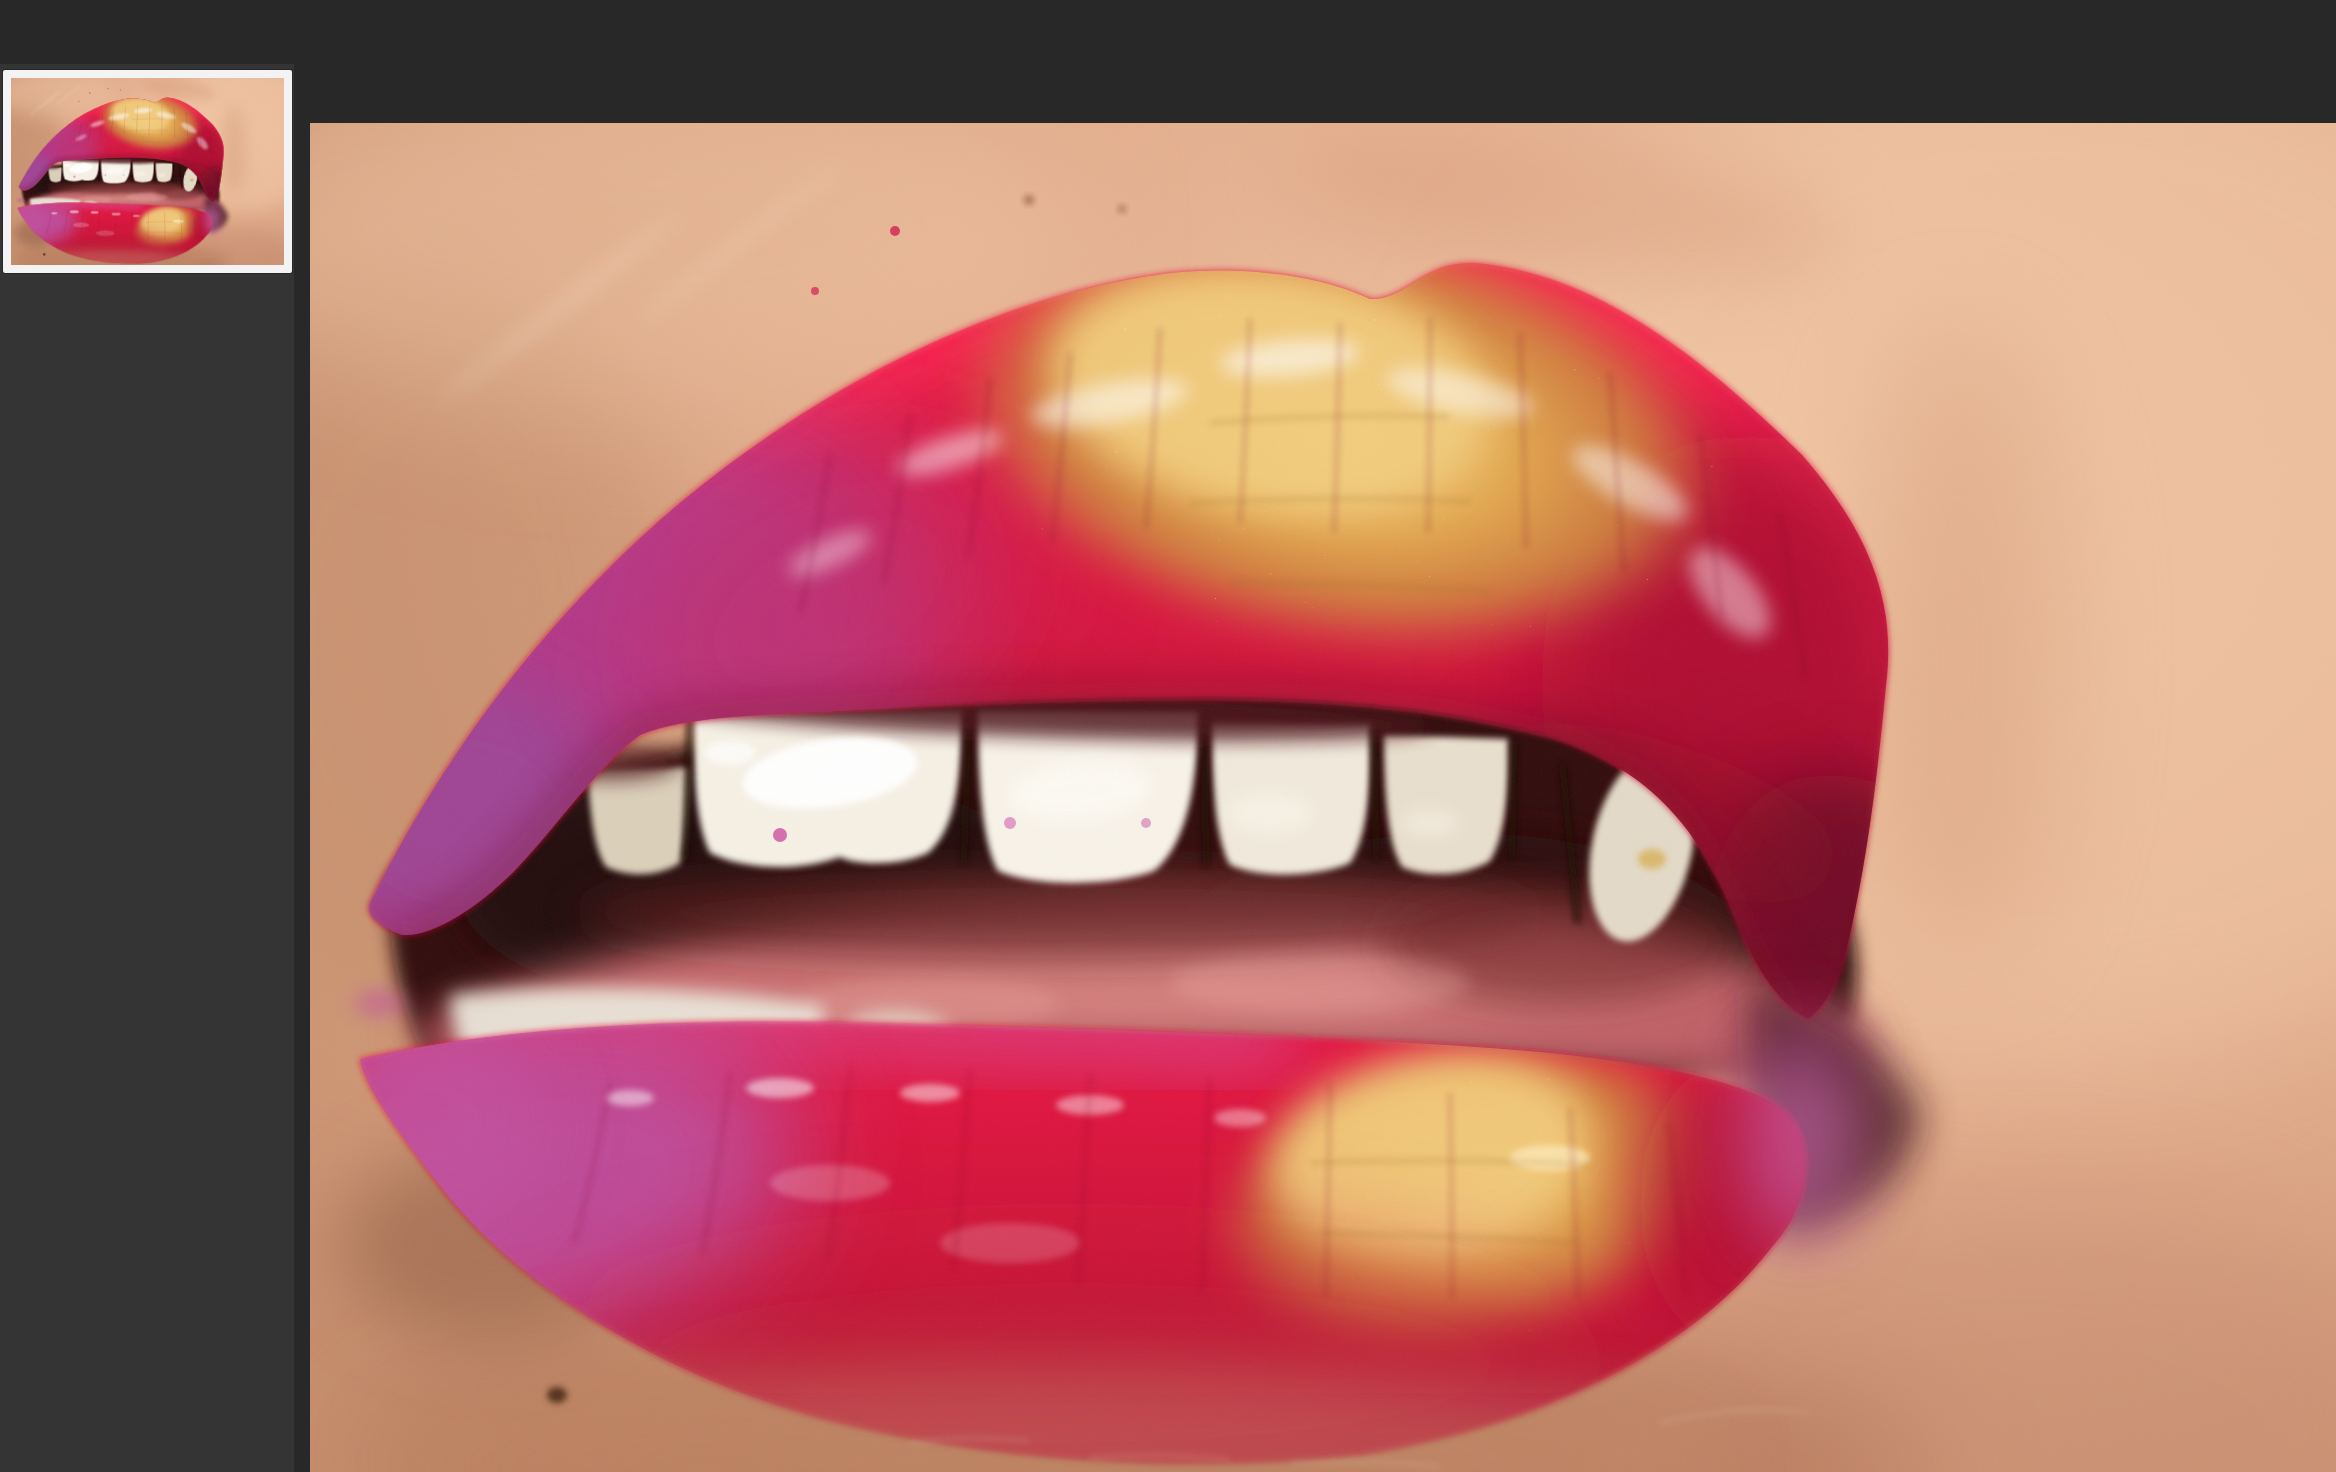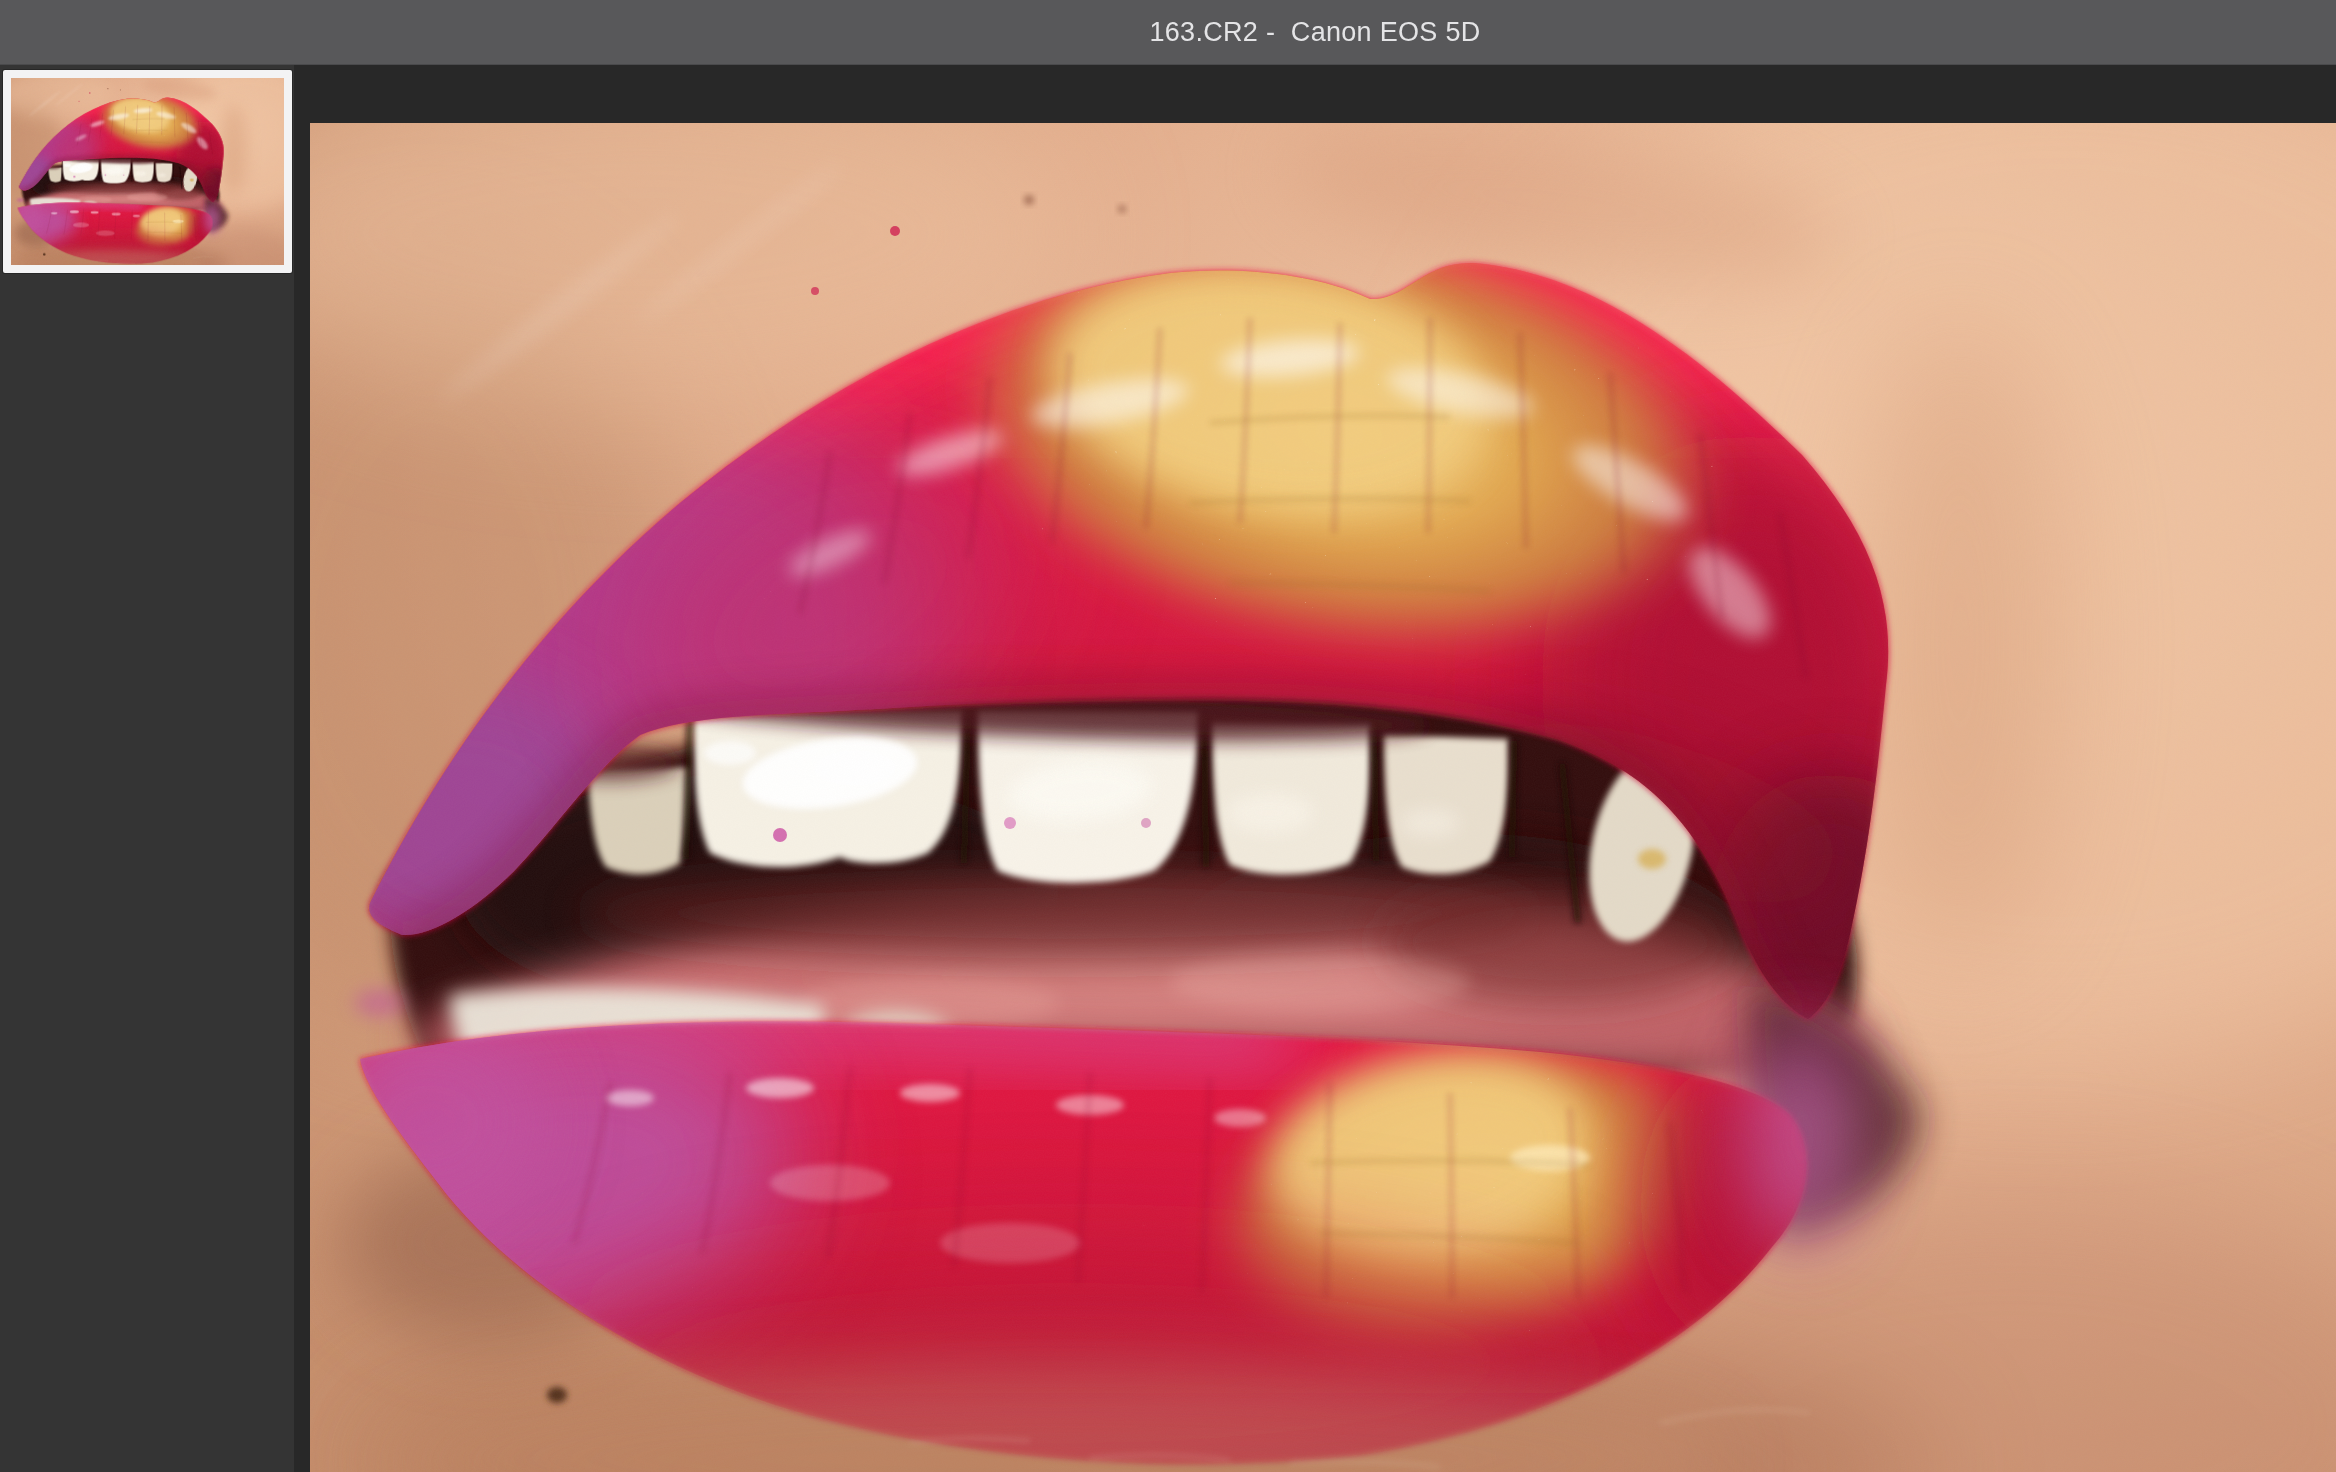--- a/index.html
+++ b/index.html
@@ -267,25 +267,20 @@
       </g>
 
       <rect width="2026" height="1349" filter="url(#fGrain)" opacity="0.055"></rect>
     </symbol>
   </defs>
 </svg>
 </div>
 
 <div class="app">
 
-  <div class="titlebar">
-    <div class="titlebar-inner">
-      <span class="title-text">163.CR2 -  Canon EOS 5D</span>
-    </div>
-  </div>
 
   <div class="sidebar">
     <div class="thumb-frame" title="163.CR2 thumbnail">
       <svg viewBox="0 0 2026 1349" preserveAspectRatio="none">
         <use href="#lips-art"></use>
       </svg>
     </div>
   </div>
 
   <div class="viewer">

